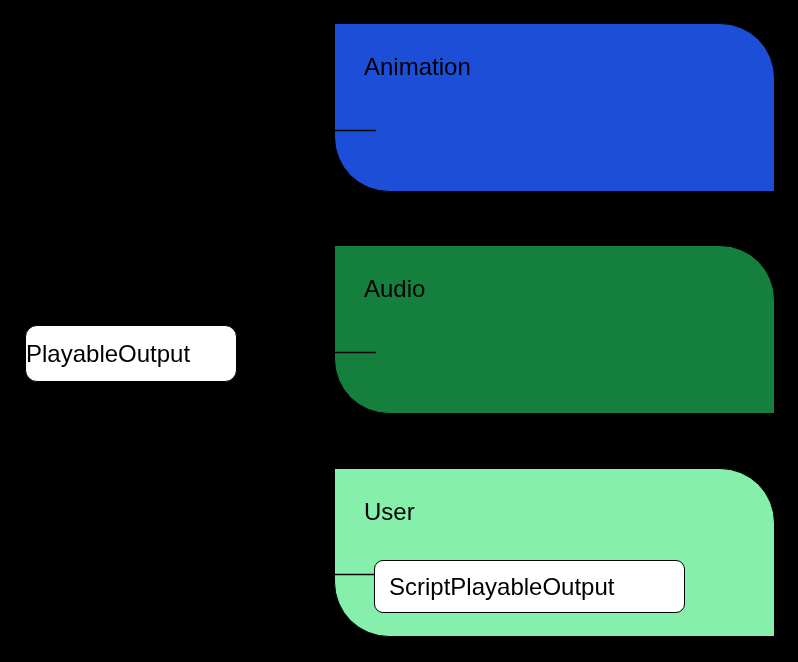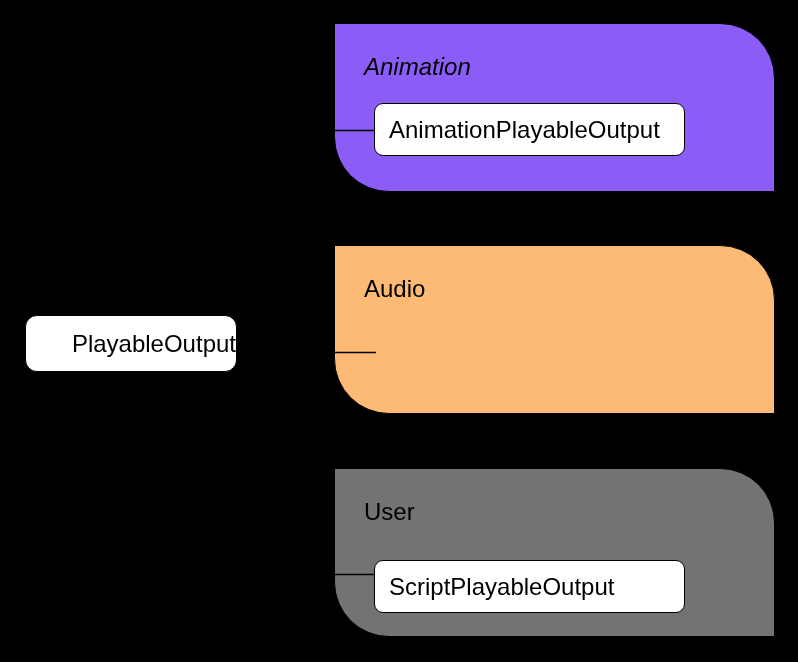--- a/index.html
+++ b/index.html
@@ -22,25 +22,25 @@
     background: #ffffff;
     border: 1.5px solid #000000;
     display: flex;
     align-items: center;
     font-size: 24px;
     white-space: nowrap;
     z-index: 3;
   }
   .root-node {
     left: 25px;
-    top: 315px;
+    top: 325px;
     width: 212px;
     height: 57px;
     border-radius: 12px;
-    justify-content: flex-end;
+    justify-content: flex-start;
   }
   .group {
     position: absolute;
     box-sizing: border-box;
     left: 334px;
     width: 441px;
     height: 169px;
     border: 1px solid #000000;
     border-radius: 0 55px 0 55px;
     z-index: 1;
@@ -87,31 +87,28 @@
   <div class="node root-node">
     <span>PlayableOutput</span>
   </div>
 
   <svg class="connectors" width="798" height="662">
     <line class="connector-line" x1="237" y1="130.5" x2="376" y2="130.5"></line>
     <line class="connector-line" x1="237" y1="352.5" x2="376" y2="352.5"></line>
     <line class="connector-line" x1="237" y1="574.5" x2="376" y2="574.5"></line>
   </svg>
 
-  <div class="group group-animation" style="background: #8b5cf6; font-style: italic;">
+  <div class="group group-animation" style="background: #1d4ed8;">
     <div class="group-title">Animation</div>
   </div>
-  <div class="node child-node child-animation">
-    <span>AnimationPlayableOutput</span>
-  </div>
 
-  <div class="group group-audio" style="background: #fdba74;">
+  <div class="group group-audio" style="background: #15803d;">
     <div class="group-title">Audio</div>
   </div>
 
-  <div class="group group-user" style="background: #737373;">
+  <div class="group group-user" style="background: #86efac;">
     <div class="group-title">User</div>
   </div>
   <div class="node child-node child-user">
     <span>ScriptPlayableOutput</span>
   </div>
 
 </div>
 
 </body></html>

